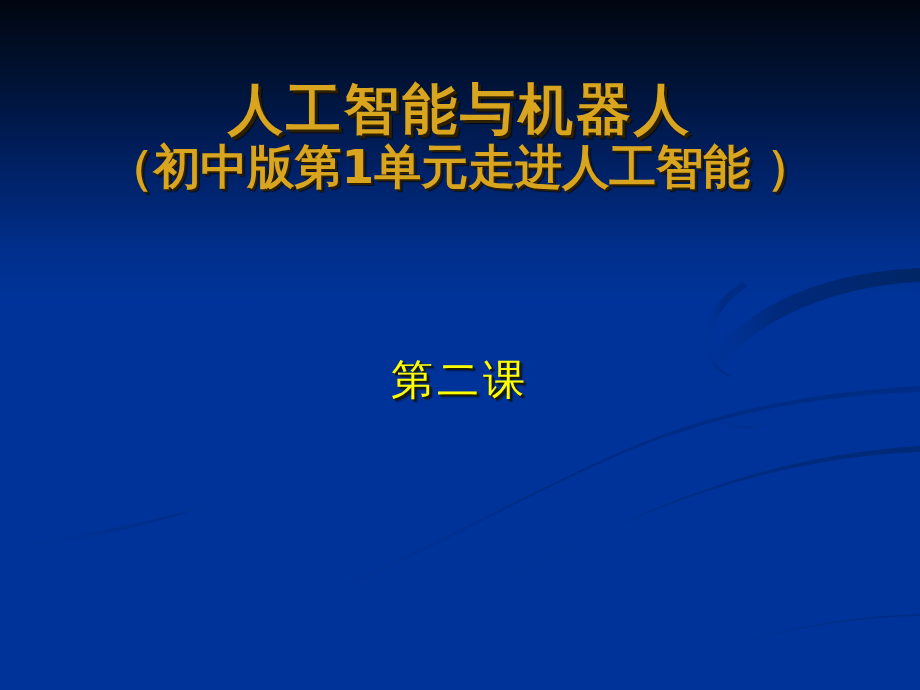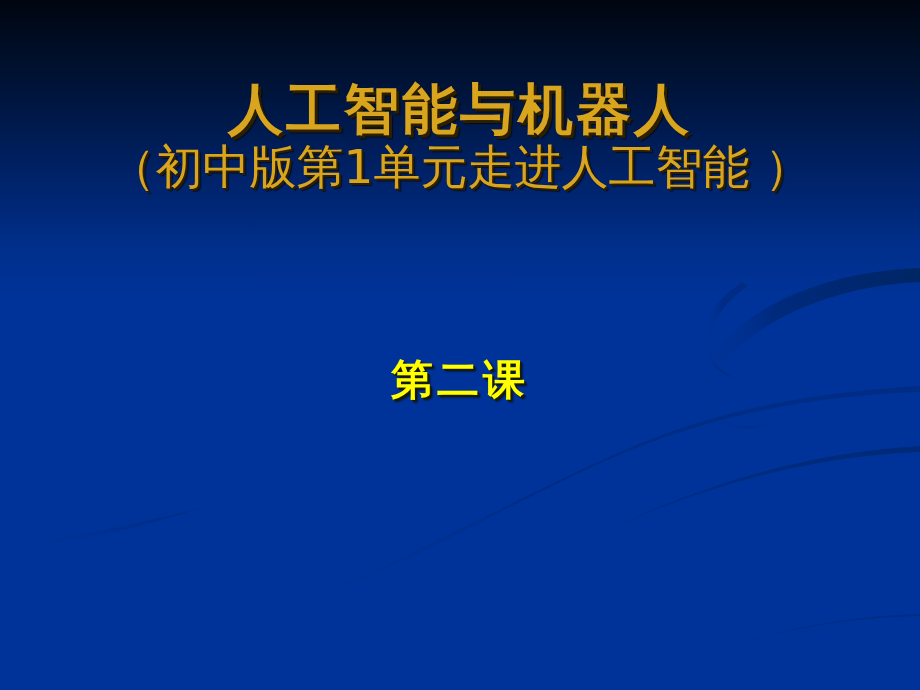--- a/index.html
+++ b/index.html
@@ -49,21 +49,21 @@
     color: #d9a51e;
     letter-spacing: 3px;
     text-shadow: 3px 3px 0 #2b1f00, 4px 4px 1px rgba(0,0,0,0.55);
     white-space: nowrap;
   }
 
   .title-sub {
     display: block;
     margin-top: 6px;
     font-size: 47px;
-    font-weight: normal;
+    font-weight: bold;
     color: #d9a51e;
     letter-spacing: 0px;
     text-shadow: 2px 2px 0 #2b1f00, 3px 3px 1px rgba(0,0,0,0.55);
     white-space: nowrap;
   }
 
   .body-block {
     position: absolute;
     left: 0;
     top: 352px;
@@ -73,21 +73,21 @@
 
   .body-line {
     display: block;
     font-size: 42px;
     color: #ffff00;
     letter-spacing: 4px;
     text-shadow: 2px 2px 0 #1a1a00, 3px 3px 2px rgba(0,0,0,0.5);
     white-space: nowrap;
   }
 
-  .body-line-1 { margin-bottom: 24px; font-weight: bold; }
+  .body-line-1 { margin-bottom: 24px; }
 </style>
 </head>
 <body>
 
 <div id="slide">
 
   <svg id="swooshes" viewBox="0 0 920 690" preserveAspectRatio="none">
     <defs>
       <linearGradient id="sw1" x1="0" y1="0" x2="1" y2="0">
         <stop offset="0%" stop-color="#003399" stop-opacity="0"></stop>

